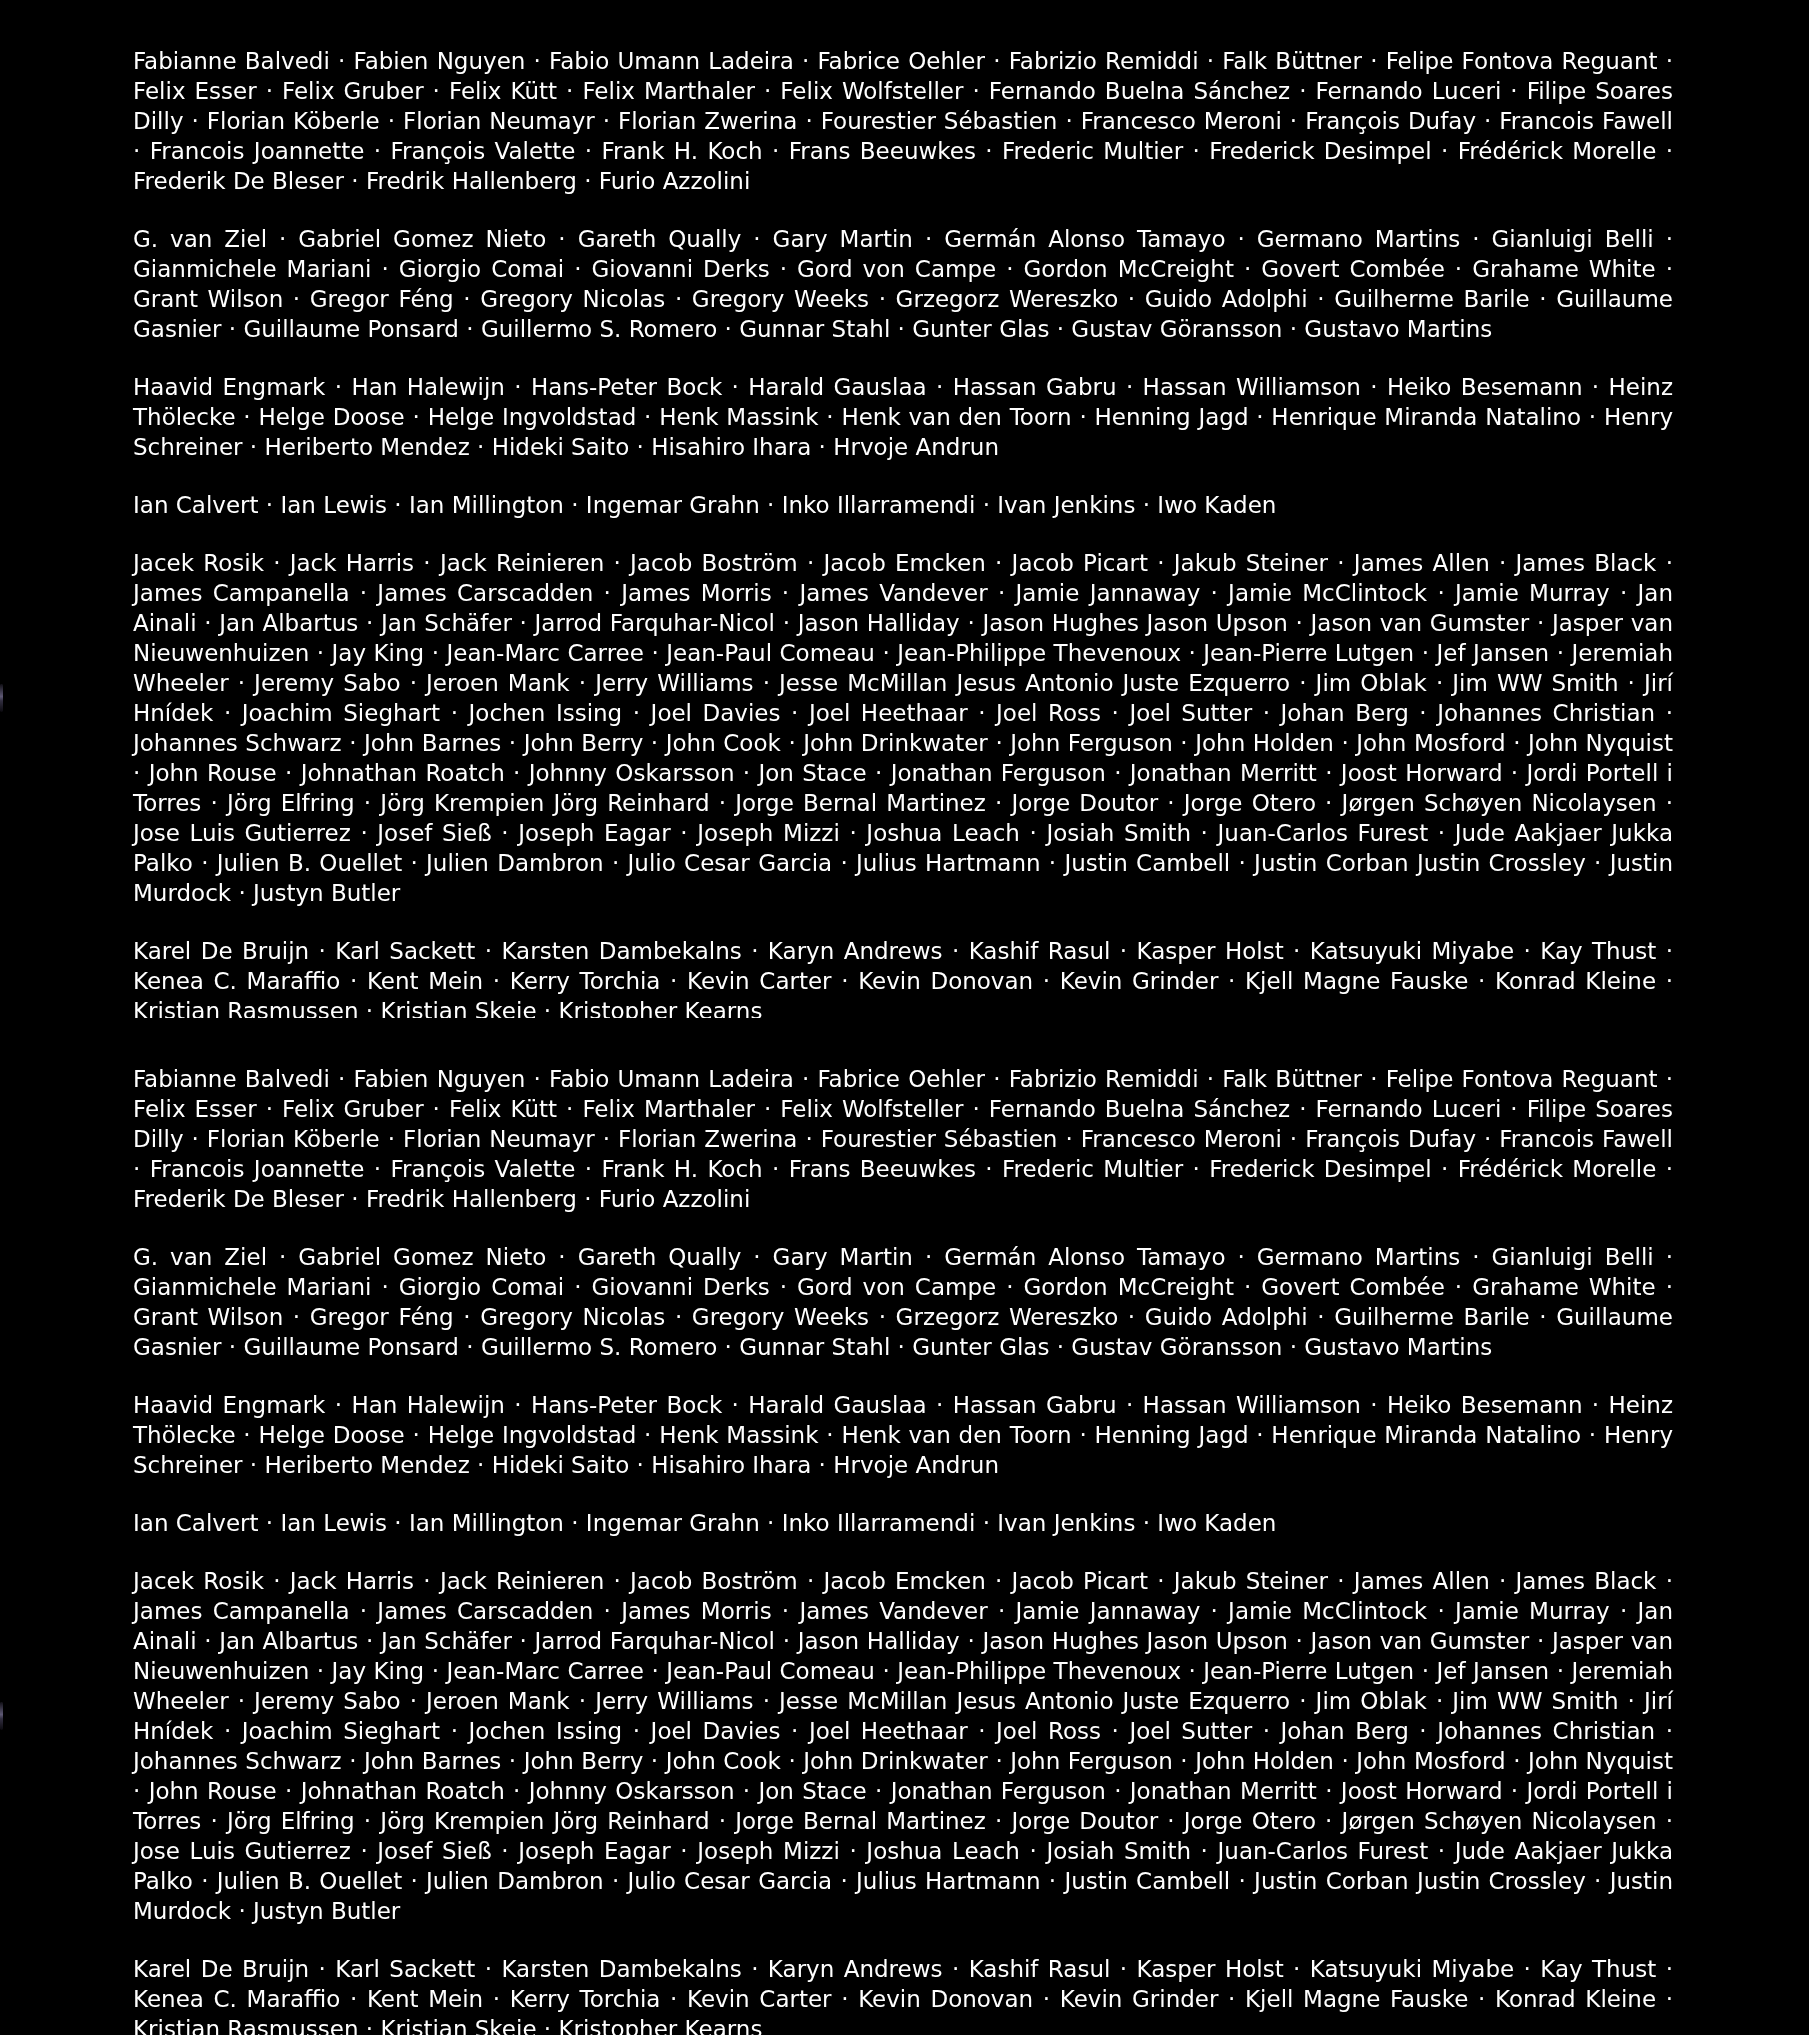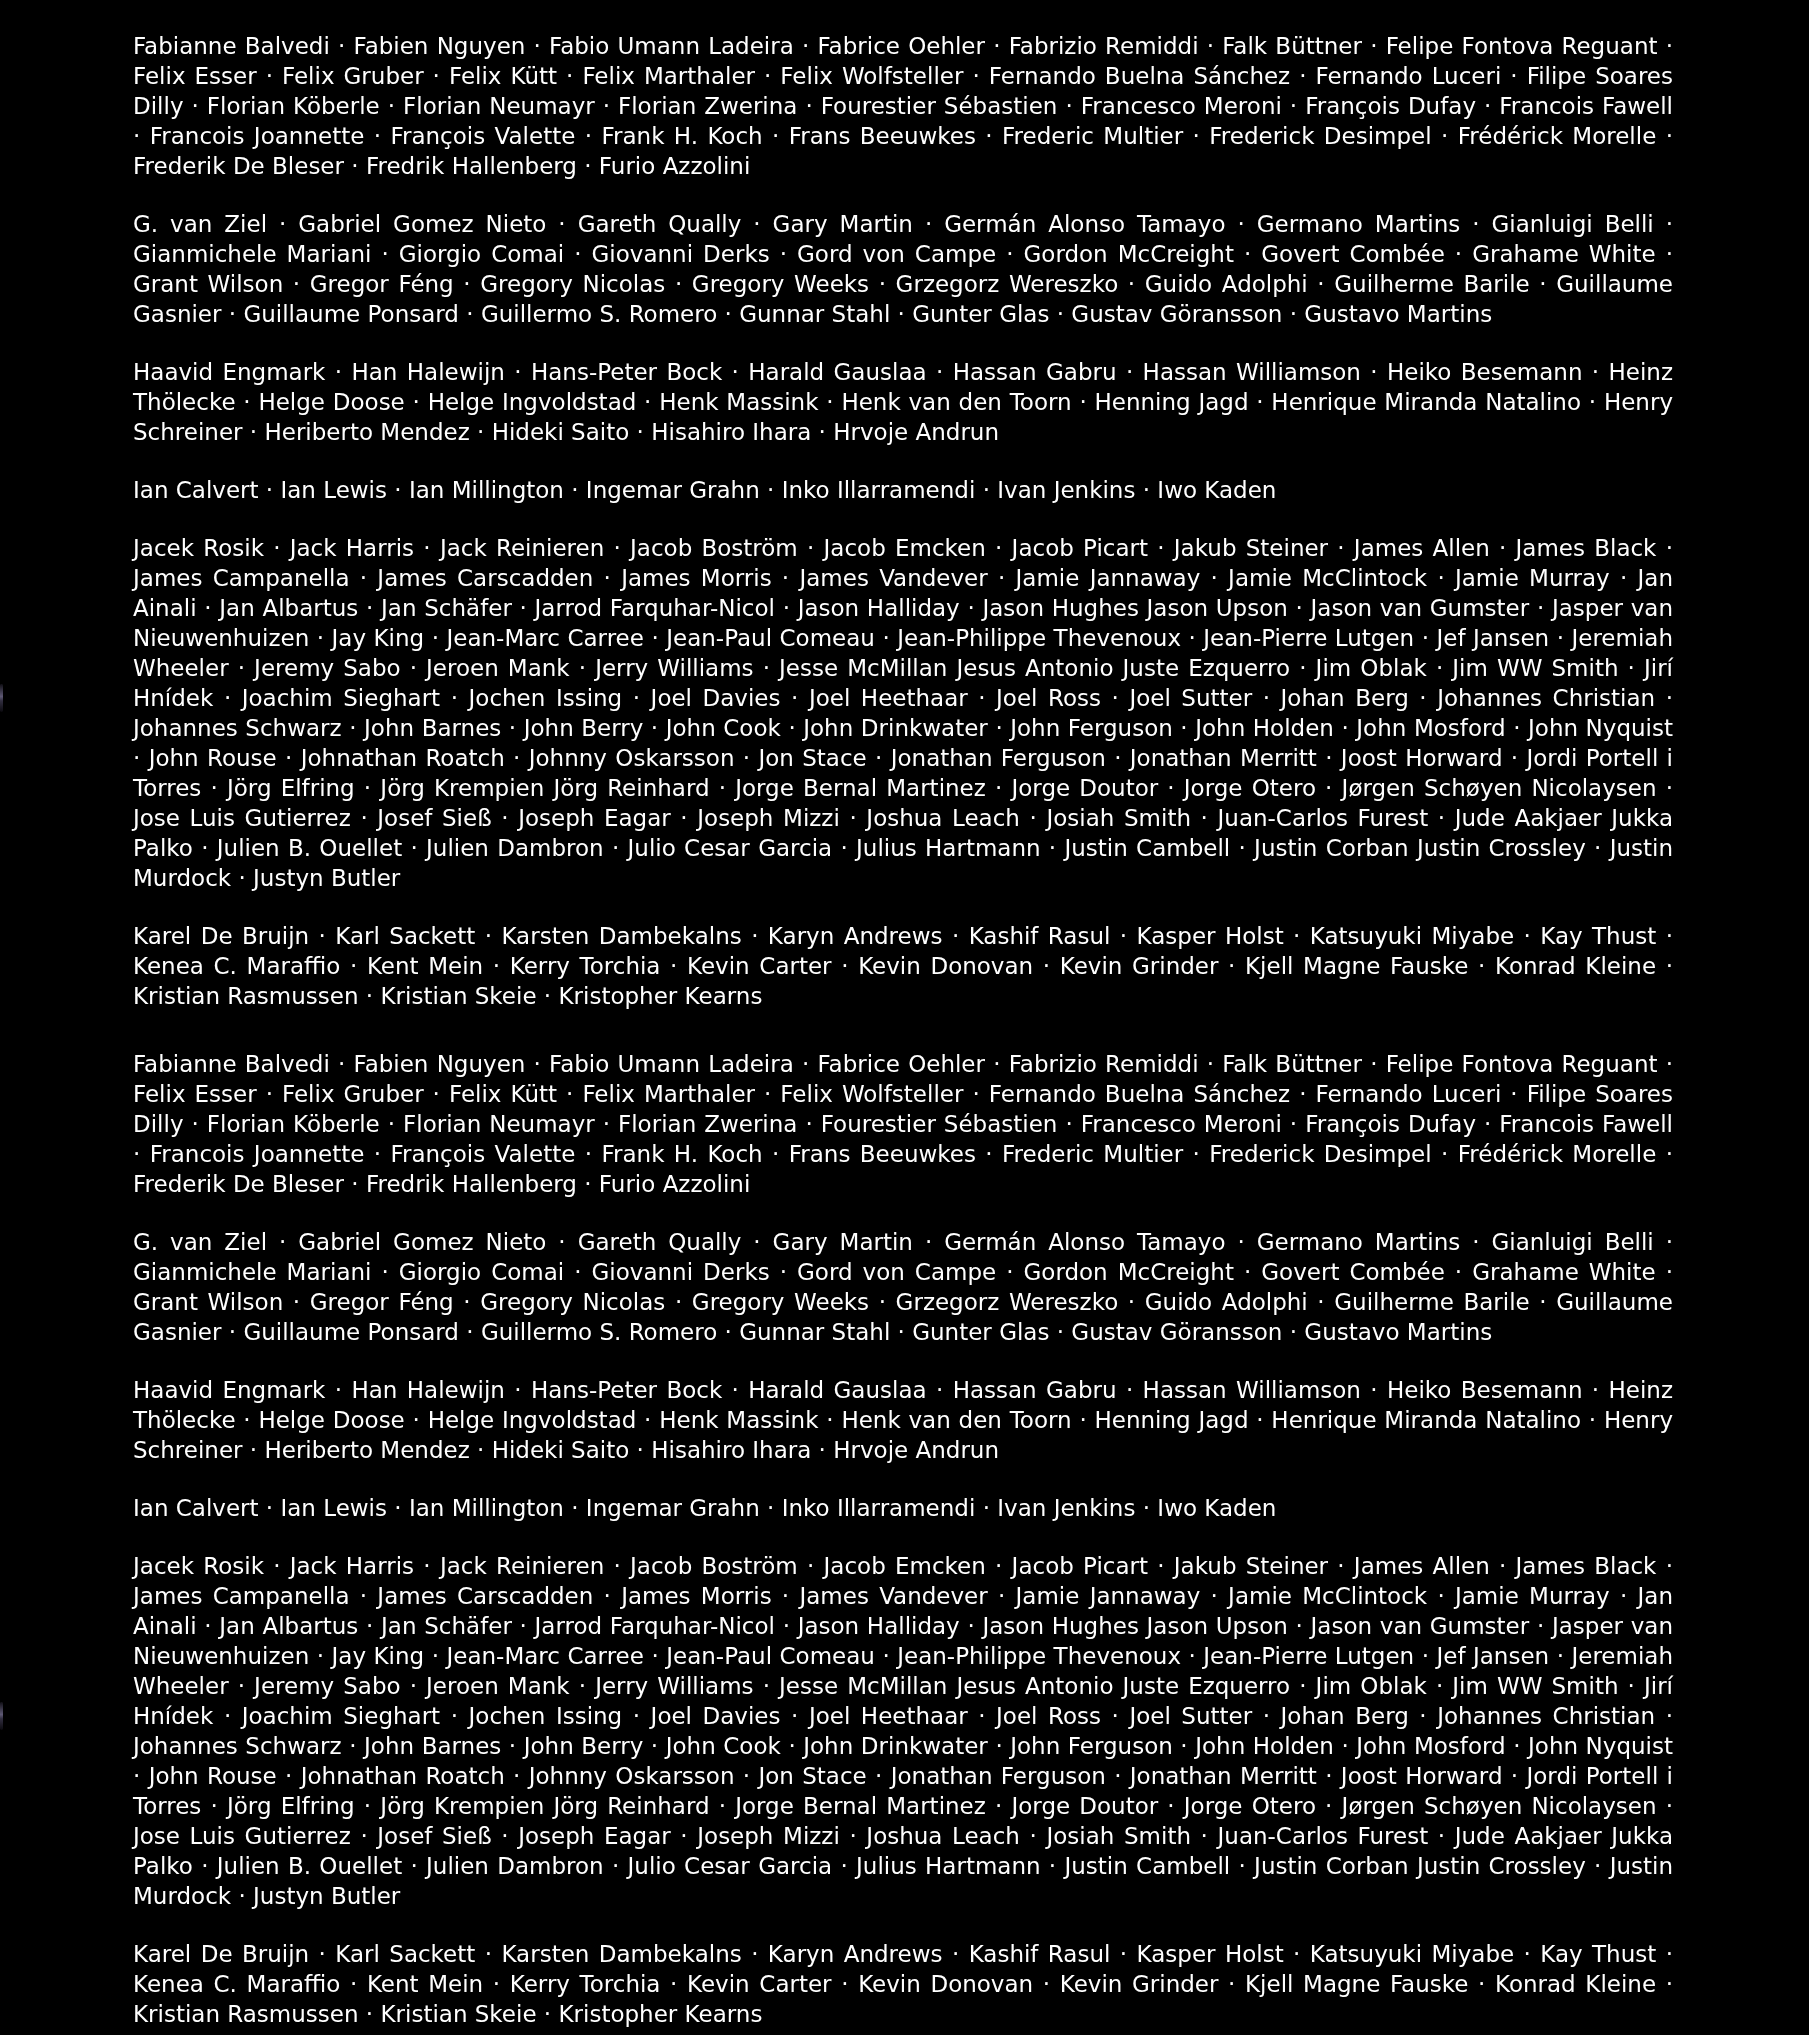--- a/index.html
+++ b/index.html
@@ -16,21 +16,21 @@
   .viewport-copy {
     width: 1809px;
     height: 1018px;
     overflow: hidden;
     position: relative;
     background: #000000;
   }
   .credits-text {
     margin-left: 133px;
     width: 1540px;
-    padding-top: 31px;
+    padding-top: 46px;
     color: #ffffff;
     font-family: "DejaVu Sans", "Liberation Sans", sans-serif;
     font-size: 23px;
     line-height: 30px;
     font-weight: 400;
     text-align: justify;
   }
   .credits-text p {
     margin: 0 0 28px 0;
   }

